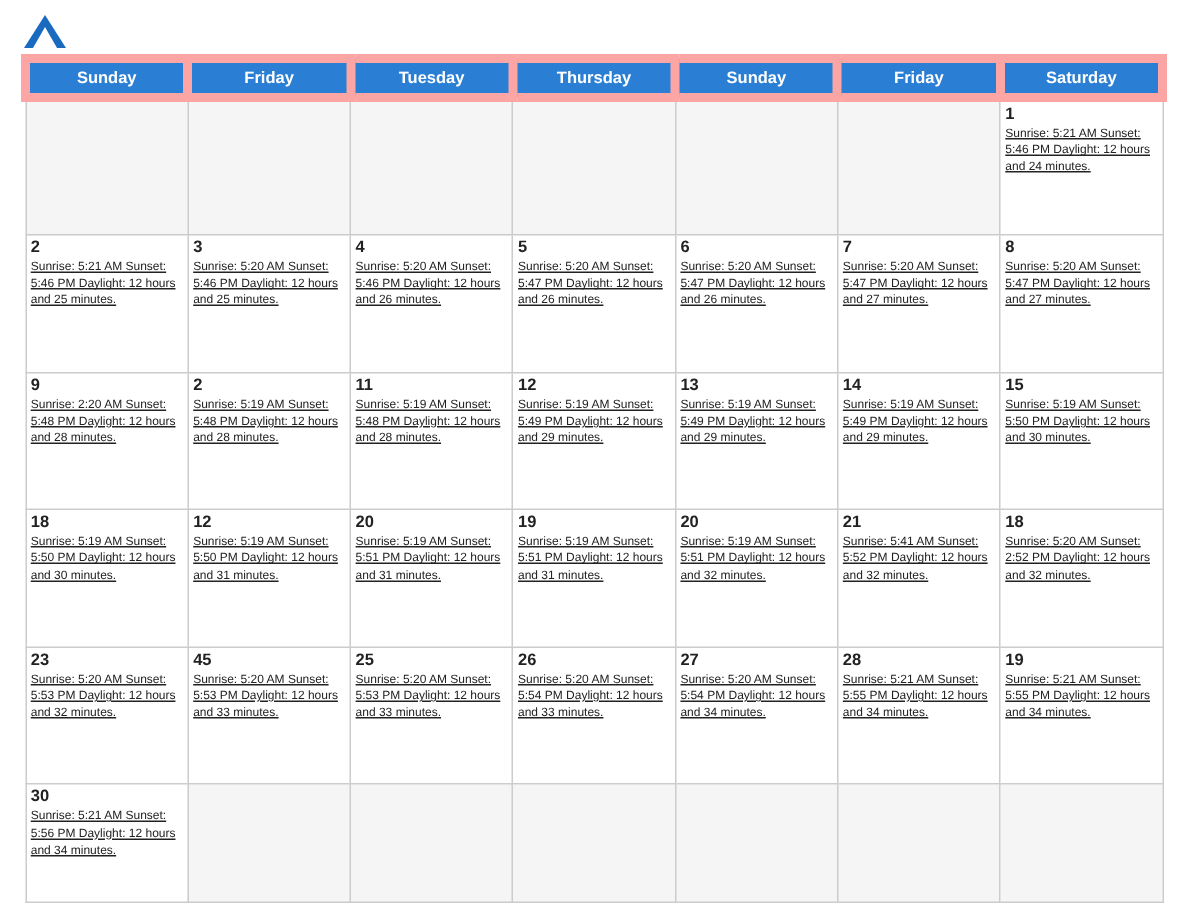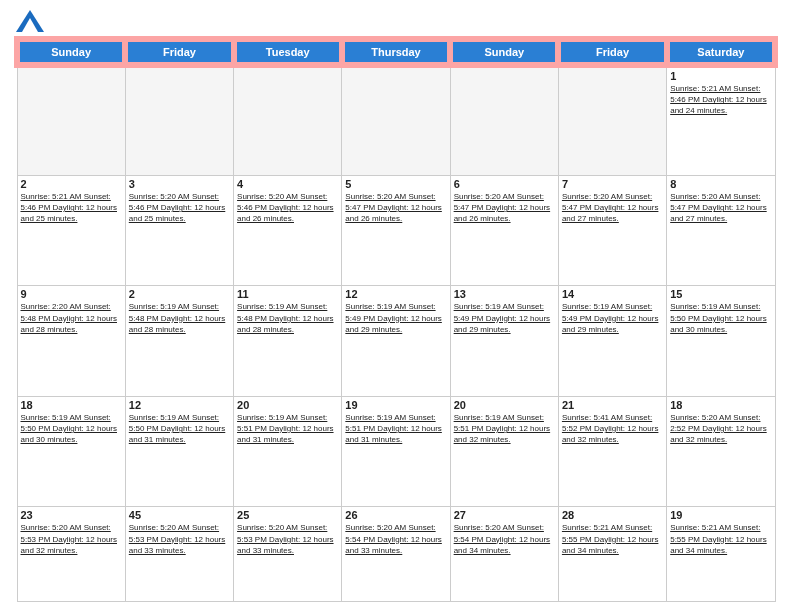--- a/index.html
+++ b/index.html
@@ -357,15 +357,30 @@
 and 34 minutes.</div>
           </td>
           <td>
             <span class="day-num">19</span>
             <div class="day-info">Sunrise: 5:21 AM
 Sunset: 5:55 PM
 Daylight: 12 hours
 and 34 minutes.</div>
           </td>
         </tr>
+        <tr>
+          <td>
+            <span class="day-num">30</span>
+            <div class="day-info">Sunrise: 5:21 AM
+Sunset: 5:56 PM
+Daylight: 12 hours
+and 34 minutes.</div>
+          </td>
+          <td class="empty"></td>
+          <td class="empty"></td>
+          <td class="empty"></td>
+          <td class="empty"></td>
+          <td class="empty"></td>
+          <td class="empty"></td>
+        </tr>
       </tbody>
   </table>
 </div>
 
 </body></html>

